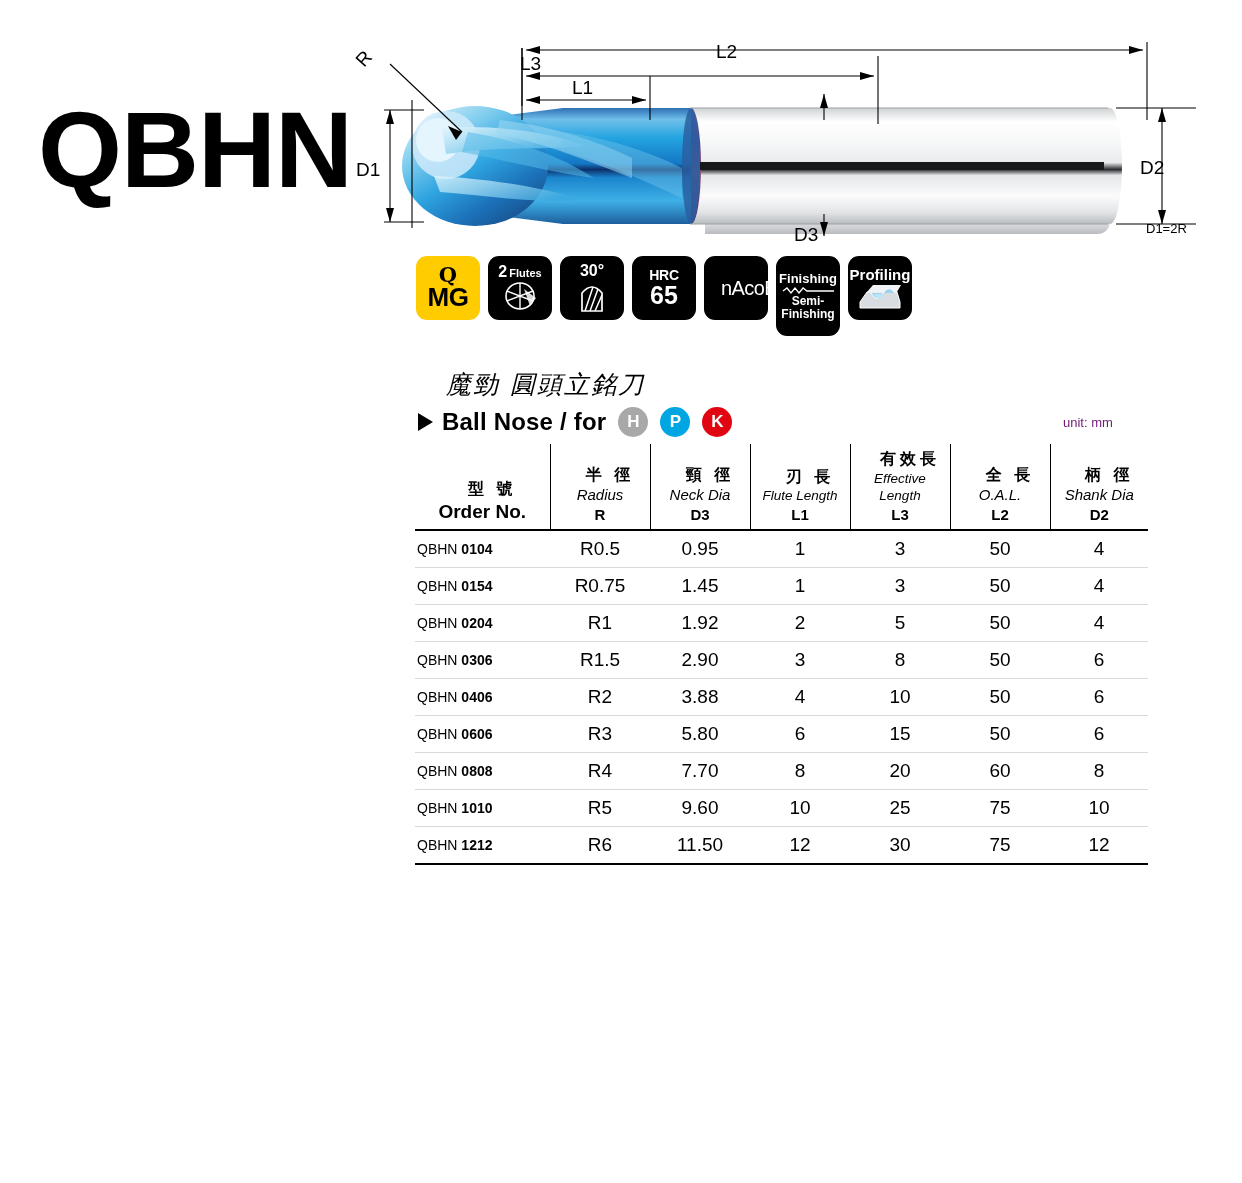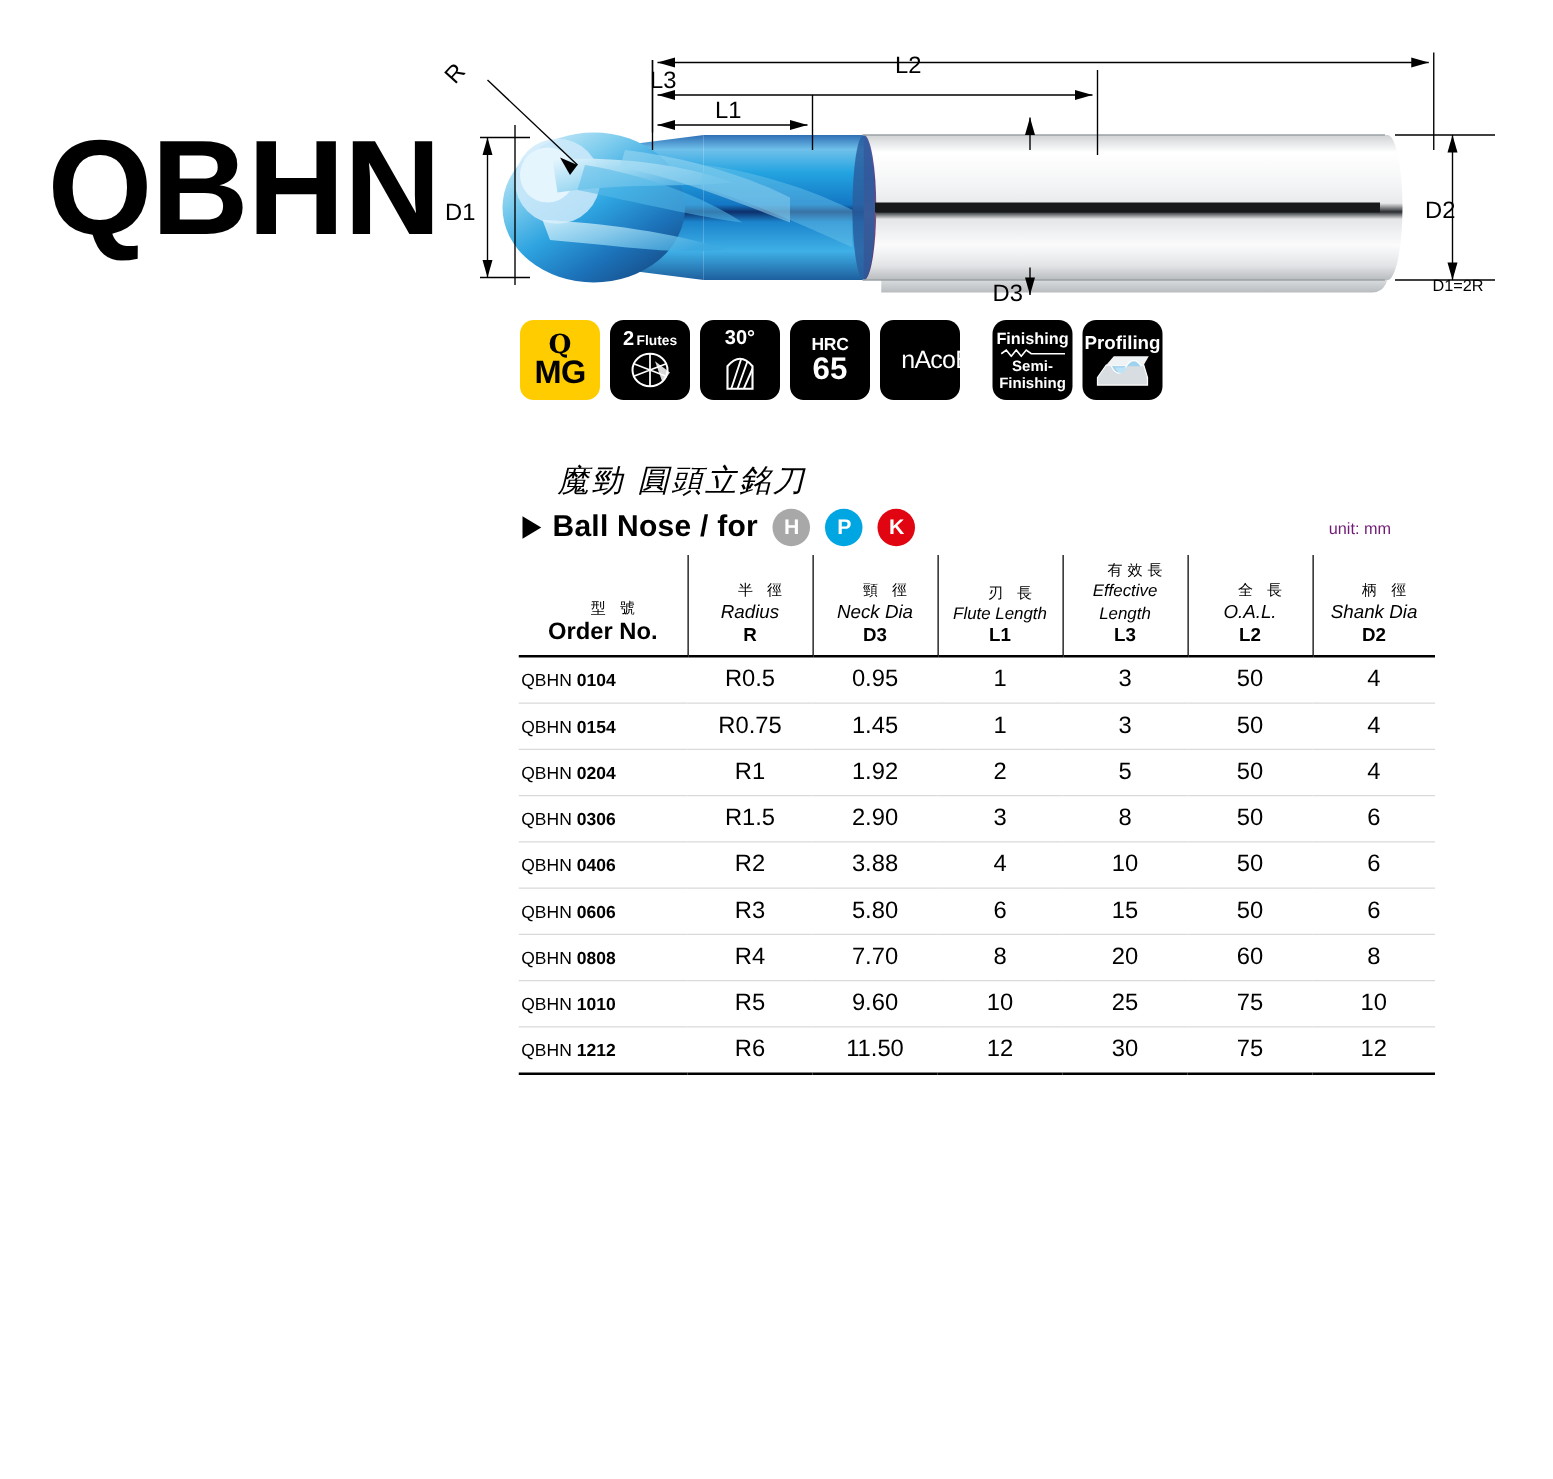--- a/index.html
+++ b/index.html
@@ -25,21 +25,21 @@
   .drawing svg{display:block;}
 
   
   .badges{position:absolute;left:416px;top:256px;display:flex;gap:8px;align-items:flex-start;}
   .badge{
     width:64px;height:64px;border-radius:11px;background:#000;color:#fff;
     display:flex;flex-direction:column;align-items:center;justify-content:center;
     position:relative;overflow:hidden;
   }
   .badge.yellow{background:#fc0;color:#000;}
-  .badge.tall{height:64px;margin-left:18px;}
+  .badge.tall{height:80px;}
   .b-q{font-size:21px;font-weight:bold;line-height:.85;font-family:"DejaVu Serif",serif;}
   .b-mg{font-size:26px;font-weight:bold;line-height:1;letter-spacing:-.5px;}
   .b-flutes{font-size:11px;font-weight:bold;line-height:1;display:flex;align-items:baseline;gap:2px;}
   .b-flutes .n{font-size:16px;font-weight:bold;}
   .b-30{font-size:16px;font-weight:bold;line-height:1;}
   .b-hrc{font-size:14px;font-weight:bold;letter-spacing:-.3px;line-height:1.1;}
   .b-65{font-size:25px;font-weight:bold;line-height:1;}
   .b-nacob{font-size:20px;font-weight:normal;letter-spacing:-.6px;line-height:1;padding-left:26px;}
   .b-fin{font-size:13px;font-weight:bold;line-height:1.08;text-align:center;}
   .b-fin2{font-size:12px;font-weight:bold;line-height:1.05;text-align:center;}
@@ -64,21 +64,21 @@
 
   
   .tbl{position:absolute;left:415px;top:444px;width:733px;border-collapse:collapse;}
   .tbl th{
     vertical-align:bottom;padding:4px 2px 5px;font-weight:normal;
     border-right:1.6px solid #000;border-bottom:2.4px solid #000;
     border-top-right-radius:9px;
     position:relative;
   }
   .tbl th:last-child{border-right:none;}
-  .th-cn{font-size:12px;letter-spacing:4px;padding-left:20px;line-height:1.35;}
+  .th-cn{font-size:16px;letter-spacing:4px;padding-left:20px;line-height:1.35;font-weight:bold;}
   .th-en{font-size:15px;line-height:1.3;font-style:italic;}
   .th-en.small{font-size:13.5px;}
   .th-code{font-size:15px;font-weight:bold;line-height:1.3;}
   .th-order{font-size:19px;font-weight:bold;line-height:1.3;}
   .tbl td{
     font-size:19px;text-align:center;padding:7px 2px;
     border-bottom:1.3px solid #d9d9d9;
     white-space:nowrap;
   }
   .tbl tr:last-child td{border-bottom:2.6px solid #000;}

